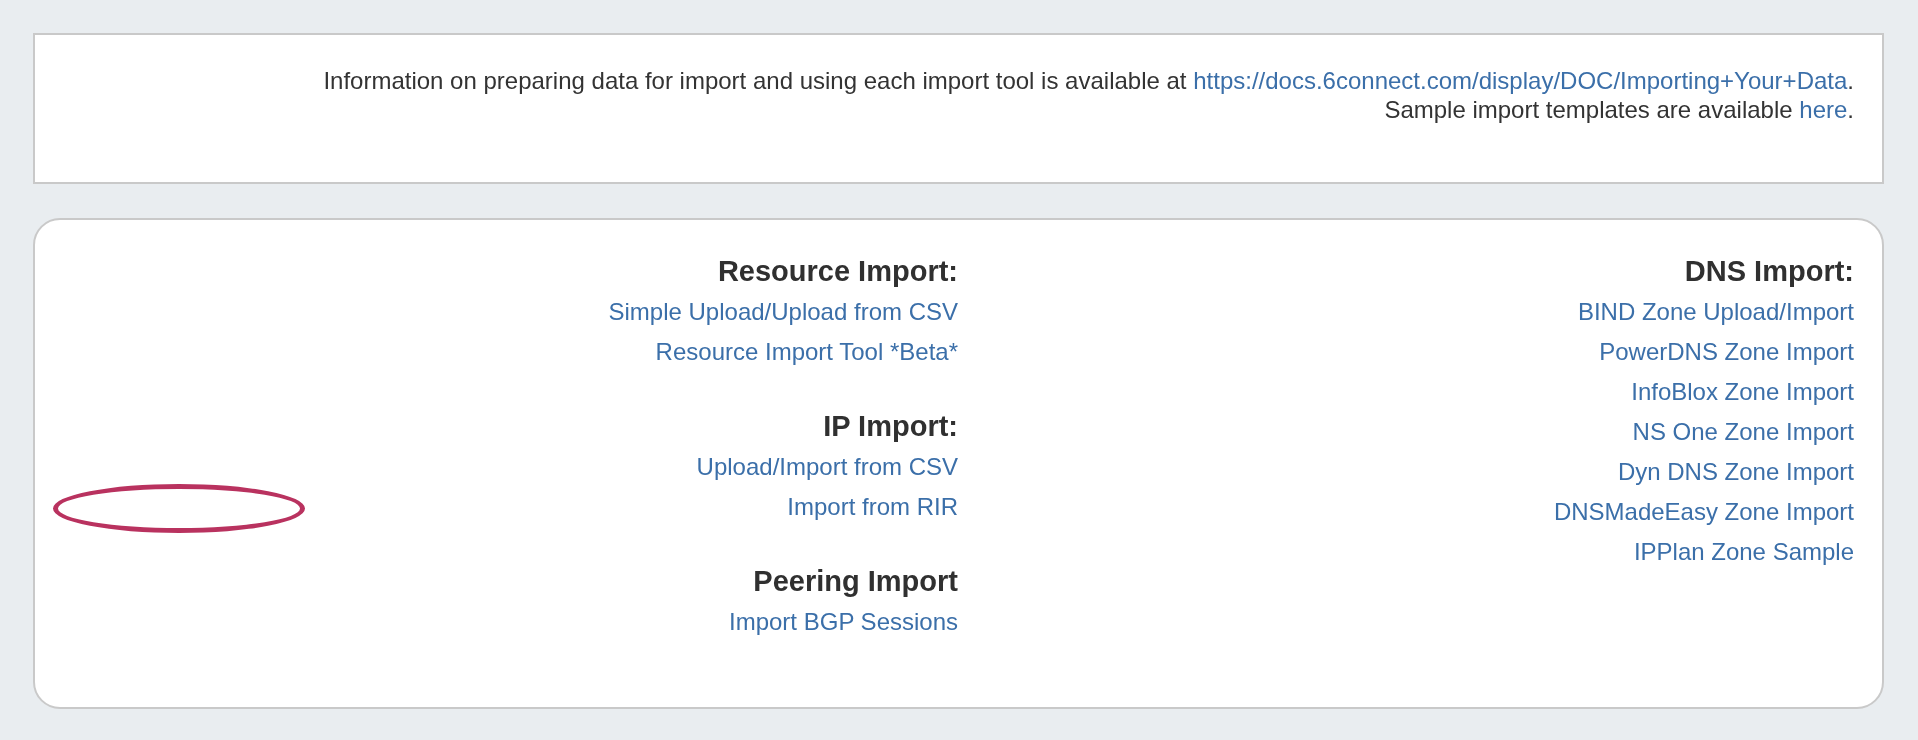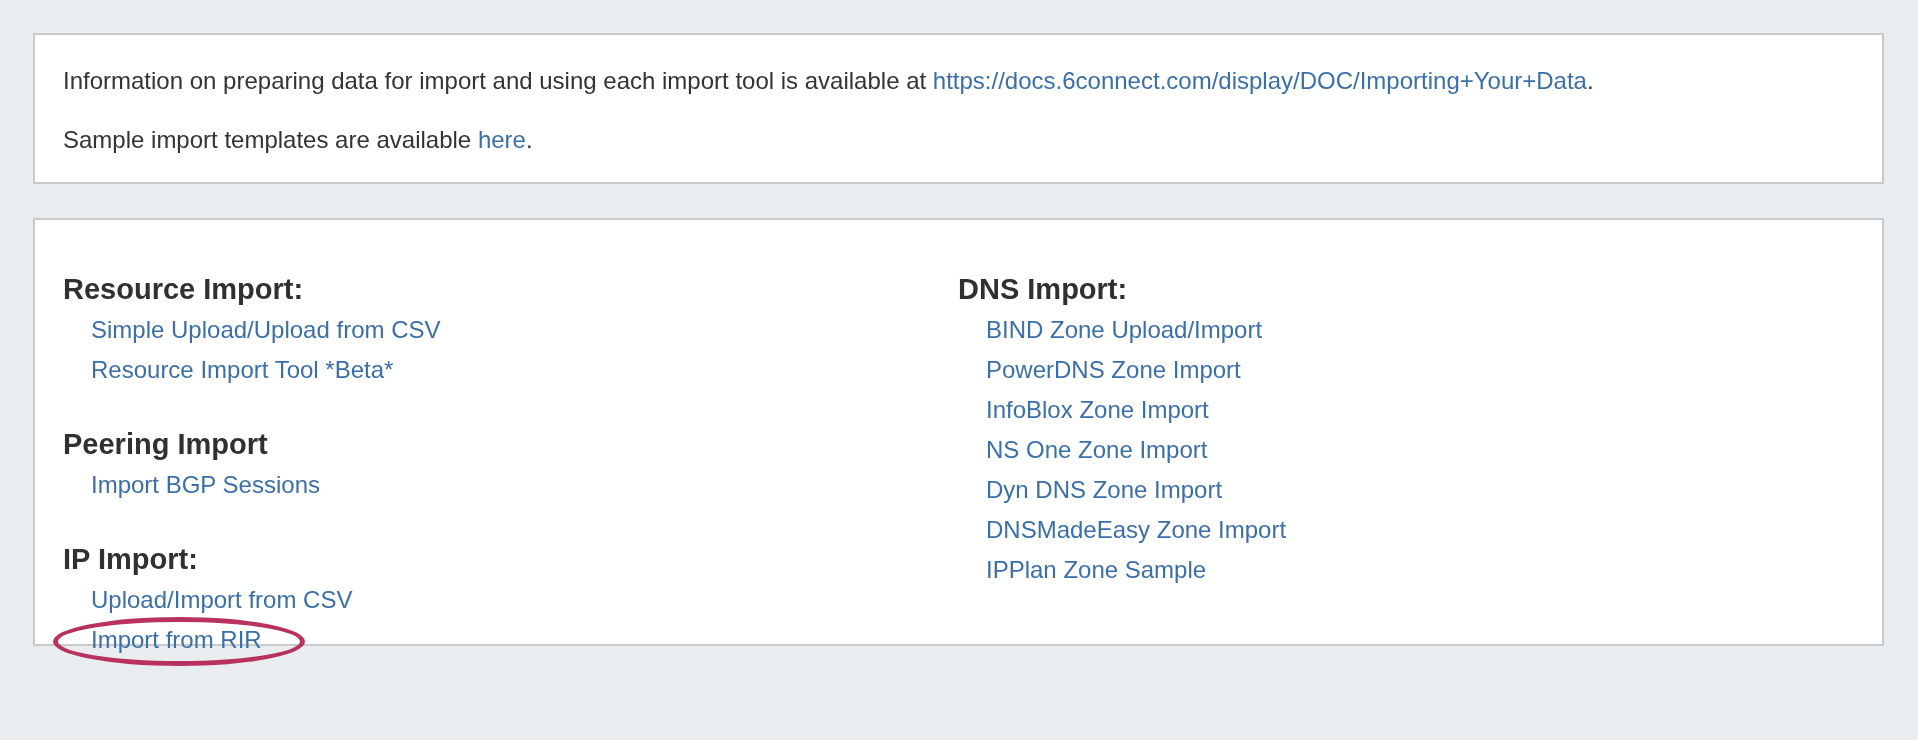--- a/index.html
+++ b/index.html
@@ -10,48 +10,50 @@
     background: #e9edf0;
     font-family: "Liberation Sans", sans-serif;
     color: #333333;
     overflow: hidden;
   }
   .page {
     position: relative;
     width: 100%;
     height: 100%;
     padding: 33px;
+    text-align: right;
   }
   .panel {
     background: #ffffff;
     border: 2px solid #c9c9c9;
     width: 1851px;
   }
   .panel-info {
     height: 151px;
     padding: 31px 28px;
   }
   .panel-info p {
     margin: 0;
     font-size: 24px;
     line-height: 29px;
     color: #333333;
   }
-  .panel-info p + p { margin-top: 30px; }
+  .panel-info p + p { }
   a.link {
     color: #3b6fa9;
     text-decoration: none;
     cursor: pointer;
   }
   .panel-imports {
     margin-top: 34px;
-    height: 428px;
-    padding: 54px 28px 0 28px;
+    height: 491px;
+    padding: 36px 28px 0 28px;
     display: flex;
     flex-direction: row;
+    border-radius: 27px;
   }
   .col-left { width: 895px; flex: 0 0 895px; }
   .col-right { flex: 1 1 auto; }
   .import-section h3 {
     margin: 0;
     font-size: 29px;
     line-height: 30px;
     font-weight: bold;
     color: #303030;
   }
@@ -97,34 +99,34 @@
 
       <div class="import-section">
         <h3>Resource Import:</h3>
         <ul>
           <li><a class="link">Simple Upload/Upload from CSV</a></li>
           <li><a class="link">Resource Import Tool *Beta*</a></li>
         </ul>
       </div>
 
       <div class="import-section">
-        <h3>Peering Import</h3>
-        <ul>
-          <li><a class="link">Import BGP Sessions</a></li>
-        </ul>
-      </div>
-
-      <div class="import-section">
         <h3>IP Import:</h3>
         <ul>
           <li><a class="link">Upload/Import from CSV</a></li>
           <li>
             <a class="link">Import from RIR</a>
             <span class="annotation-ellipse"></span>
           </li>
+        </ul>
+      </div>
+
+      <div class="import-section">
+        <h3>Peering Import</h3>
+        <ul>
+          <li><a class="link">Import BGP Sessions</a></li>
         </ul>
       </div>
 
     </div>
 
     <div class="col-right">
 
       <div class="import-section">
         <h3>DNS Import:</h3>
         <ul>

